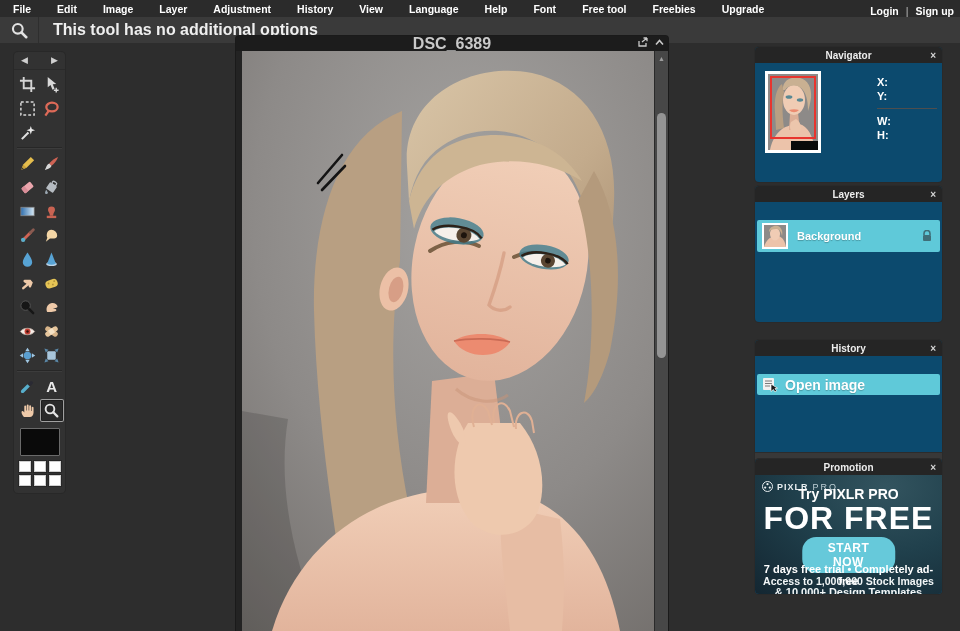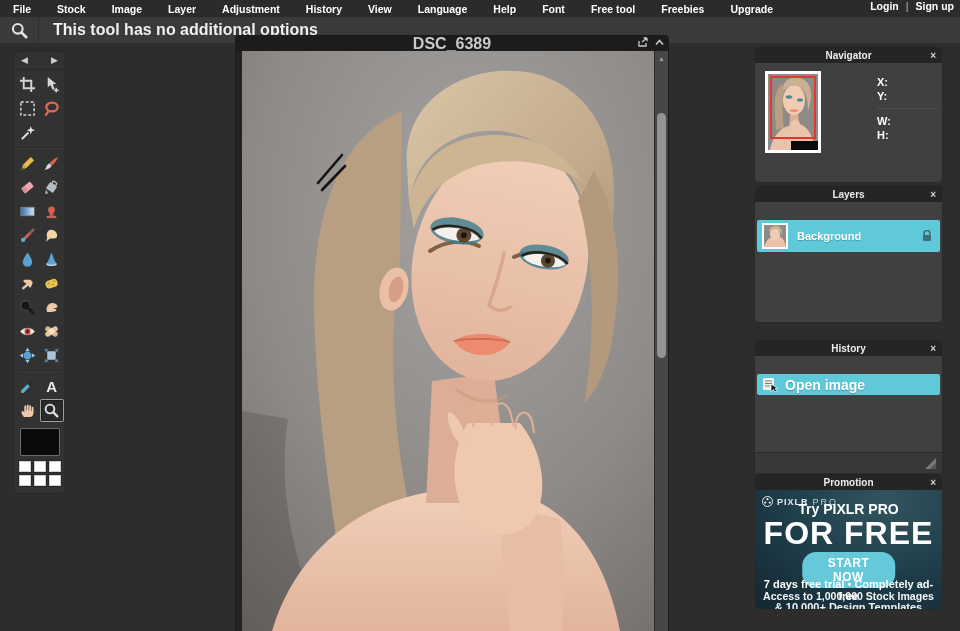--- a/index.html
+++ b/index.html
@@ -9,21 +9,21 @@
     font-family:"Liberation Sans","DejaVu Sans",sans-serif;
     -webkit-font-smoothing:antialiased;
   }
   
   .menubar{
     position:absolute;left:0;top:0;width:960px;height:17px;
     background:#2b2b2b;display:flex;align-items:center;
     font-size:10.5px;font-weight:bold;color:#fff;
   }
   .menubar .mitem{padding:0 13px;cursor:default;white-space:nowrap;text-align:center;}
-  .menubar .auth{position:absolute;right:6px;top:0;height:17px;display:flex;align-items:flex-start;gap:7px;}
+  .menubar .auth{position:absolute;right:6px;top:0;height:17px;display:flex;align-items:flex-end;gap:7px;}
   .menubar .auth span{cursor:default;}
   .menubar .auth .sep{color:#bbb;font-weight:normal;}
   
   .optionsbar{
     position:absolute;left:0;top:17px;width:960px;height:26px;
     background:#3a3a3a;display:flex;align-items:center;
   }
   .optionsbar .opt-icon{width:38px;height:26px;display:flex;align-items:center;justify-content:center;border-right:1px solid #2e2e2e;}
   .optionsbar .msg{margin-left:14px;font-size:16px;font-weight:bold;color:#efefef;}
   
@@ -51,21 +51,21 @@
   .cw-title{font-size:16px;font-weight:bold;color:#c9c9c9;}
   .cw-btns{position:absolute;right:4px;top:1px;display:flex;gap:6px;align-items:center;}
   .cw-btns .cbtn{color:#c9c9c9;cursor:default;display:flex;align-items:center;}
   .cw-body{position:absolute;left:0;top:15px;right:0;bottom:0;}
   .cw-image{position:absolute;left:6px;top:0;width:413px;height:580px;overflow:hidden;background:#8d8b89;}
   .cw-image svg{display:block;}
   .cw-scroll{position:absolute;right:0;top:0;width:13px;bottom:0;background:#474747;border-left:1px solid #2a2a2a;}
   .cw-scroll .sarrow{width:13px;height:14px;display:flex;align-items:center;justify-content:center;color:#9c9c9c;font-size:7px;}
   .cw-scroll .sthumb{position:absolute;left:2px;right:2px;top:62px;height:245px;background:#949494;border-radius:5px;}
   
-  .panel{position:absolute;left:755px;width:187px;background:#404040;border-radius:4px;box-shadow:0 0 0 1px #2a2a2a;overflow:hidden;}
+  .panel{position:absolute;left:755px;width:187px;background:#0c4a6e;border-radius:4px;box-shadow:0 0 0 1px #2a2a2a;overflow:hidden;}
   .p-head{height:16px;background:#252525;position:relative;display:flex;align-items:center;justify-content:center;}
   .p-title{font-size:10px;font-weight:bold;color:#ededed;}
   .p-close{position:absolute;right:6px;top:0;height:16px;display:flex;align-items:center;color:#d6d6d6;font-size:10px;font-weight:bold;cursor:default;}
   
   .nav-body{position:relative;height:119px;}
   .nav-thumbwrap{position:absolute;left:10px;top:8px;background:#fff;padding:3px;}
   .nav-thumb{position:relative;width:50px;height:76px;background:#8d8b89;}
   .nav-viewrect{position:absolute;left:2px;top:2px;right:2px;bottom:11px;border:2px solid #e8352e;}
   .nav-blackbar{position:absolute;right:0;bottom:0;width:27px;height:9px;background:#0a0a0a;}
   .nav-labels{position:absolute;left:122px;top:12px;width:56px;font-size:11px;font-weight:bold;color:#fff;line-height:14px;}
@@ -100,21 +100,21 @@
     font-family:"Liberation Sans",sans-serif;}
   .promo-s1{position:absolute;left:0;right:0;top:88px;text-align:center;font-size:11px;font-weight:bold;color:#fff;}
   .promo-s2{position:absolute;left:0;right:0;top:100px;text-align:center;font-size:11px;font-weight:bold;color:#f2f6f7;transform:scale(.96);}
   .promo-s3{position:absolute;left:0;right:0;top:111px;text-align:center;font-size:11px;font-weight:bold;color:#f2f6f7;}
 </style>
 </head>
 <body>
 
 <div class="menubar">
   <span class="mitem">File</span>
-  <span class="mitem">Stock</span>
+  <span class="mitem">Edit</span>
   <span class="mitem">Image</span>
   <span class="mitem">Layer</span>
   <span class="mitem">Adjustment</span>
   <span class="mitem">History</span>
   <span class="mitem">View</span>
   <span class="mitem">Language</span>
   <span class="mitem">Help</span>
   <span class="mitem">Font</span>
   <span class="mitem">Free tool</span>
   <span class="mitem">Freebies</span>
@@ -563,21 +563,21 @@
       <span class="pbtn">
           <svg width="11" height="11" viewBox="0 0 11 11">
             <path d="M11 0 11 11 0 11Z" fill="#777"></path>
             <path d="M11 5 11 11 5 11Z" fill="#555"></path>
           </svg>
         </span>
     </div>
   </div>
 </div>
 
-<div class="panel" style="top:474px;height:135px;">
+<div class="panel" style="top:459px;height:135px;">
   <div class="p-head">
     <span class="p-title">Promotion</span>
     <span class="p-close">×</span>
   </div>
   <div class="promo-body">
     <div class="promo-brand">
       <svg width="11" height="11" viewBox="0 0 11 11">
         <circle cx="5.5" cy="5.5" r="5" fill="none" stroke="#e8eef0" stroke-width="1"></circle>
         <circle cx="5.5" cy="3.2" r="1.1" fill="#e8eef0"></circle>
           <circle cx="3.2" cy="6.6" r="1.1" fill="#e8eef0"></circle>

